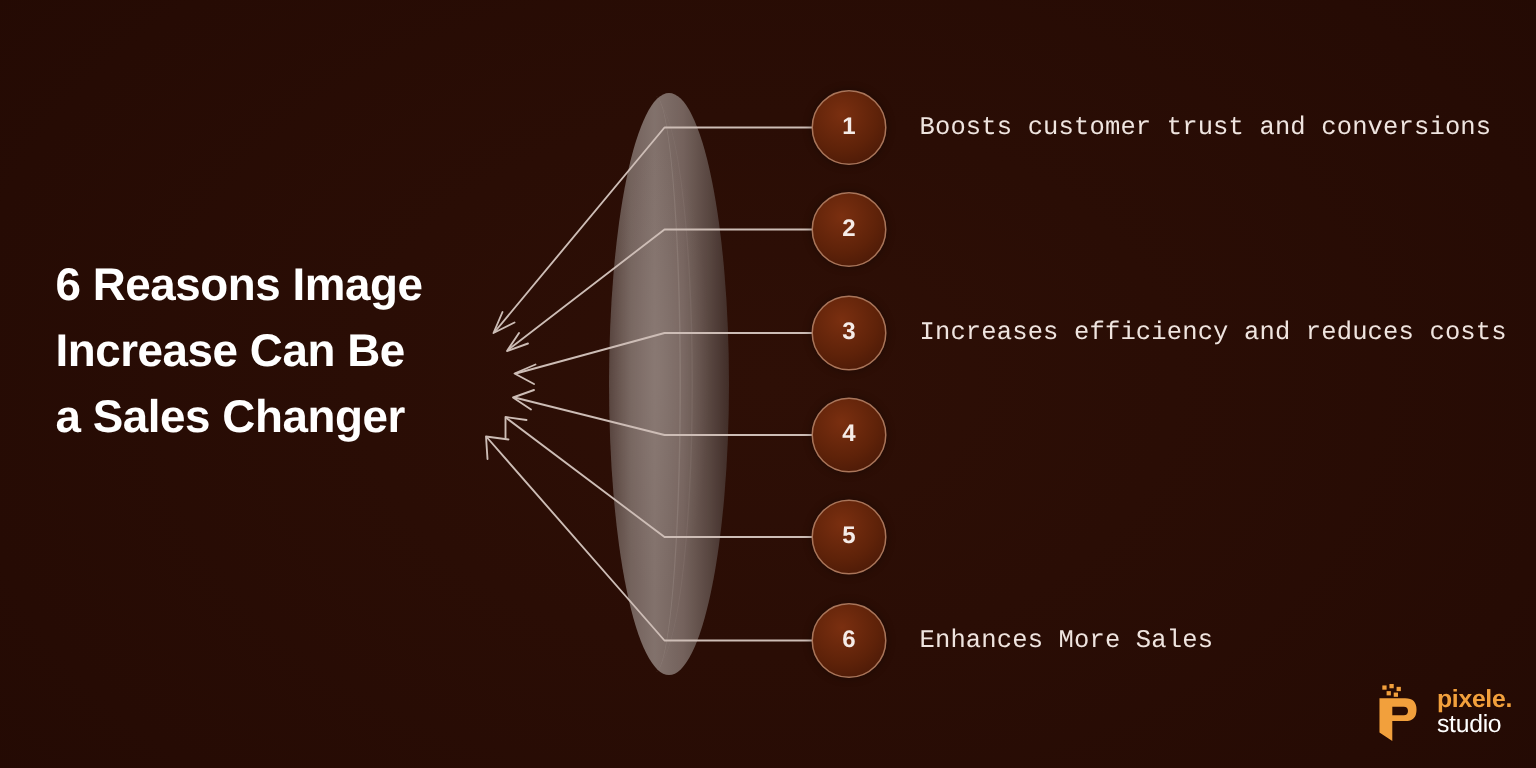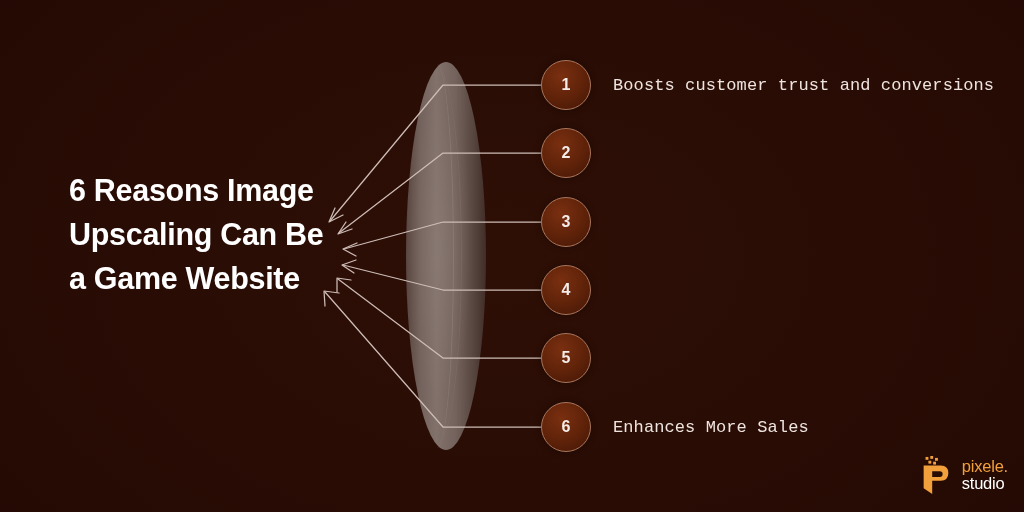--- a/index.html
+++ b/index.html
@@ -32,21 +32,20 @@
     top: 168px;
     width: 300px;
   }
   .title-line {
     color: #ffffff;
     font-size: 30.5px;
     font-weight: bold;
     line-height: 44px;
     letter-spacing: -0.3px;
     white-space: nowrap;
-    margin-left: 32px;
   }
 
   
   .ellipse-wrap {
     position: absolute;
     left: 406px;
     top: 62px;
     width: 80px;
     height: 388px;
   }
@@ -156,39 +155,39 @@
     flex: 0 0 auto;
   }
   .logo-text {
     display: flex;
     flex-direction: column;
     line-height: 1.04;
   }
   .logo-text .t1 {
     color: #f2a03c;
     font-size: 16.5px;
-    font-weight: normal;
+    font-weight: bold;
     letter-spacing: -0.2px;
   }
   .logo-text .t2 {
     color: #ffffff;
     font-size: 16.5px;
     font-weight: normal;
     letter-spacing: -0.2px;
   }
 </style>
 </head>
 <body>
 
 <div id="infographic">
 
   <div class="title-block">
     <div class="title-line">6 Reasons Image</div>
-    <div class="title-line">Upscaling Can Be</div>
-    <div class="title-line">a Game Website</div>
+    <div class="title-line">Increase Can Be</div>
+    <div class="title-line">a Sales Changer</div>
   </div>
 
   <div class="ellipse-wrap">
     <div class="ellipse-body"></div>
     <div class="ellipse-shade"></div>
     <div class="ellipse-crease2"></div>
     <div class="ellipse-crease"></div>
   </div>
 
   <svg id="connectors" viewBox="0 0 1024 512">
@@ -222,20 +221,21 @@
   <div class="row" style="top:128px">
     <div class="badge">
       <span class="badge-num">2</span>
     </div>
   </div>
 
   <div class="row" style="top:197px">
     <div class="badge">
       <span class="badge-num">3</span>
     </div>
+    <div class="row-label">Increases efficiency and reduces costs</div>
   </div>
 
   <div class="row" style="top:265px">
     <div class="badge">
       <span class="badge-num">4</span>
     </div>
   </div>
 
   <div class="row" style="top:333px">
     <div class="badge">

